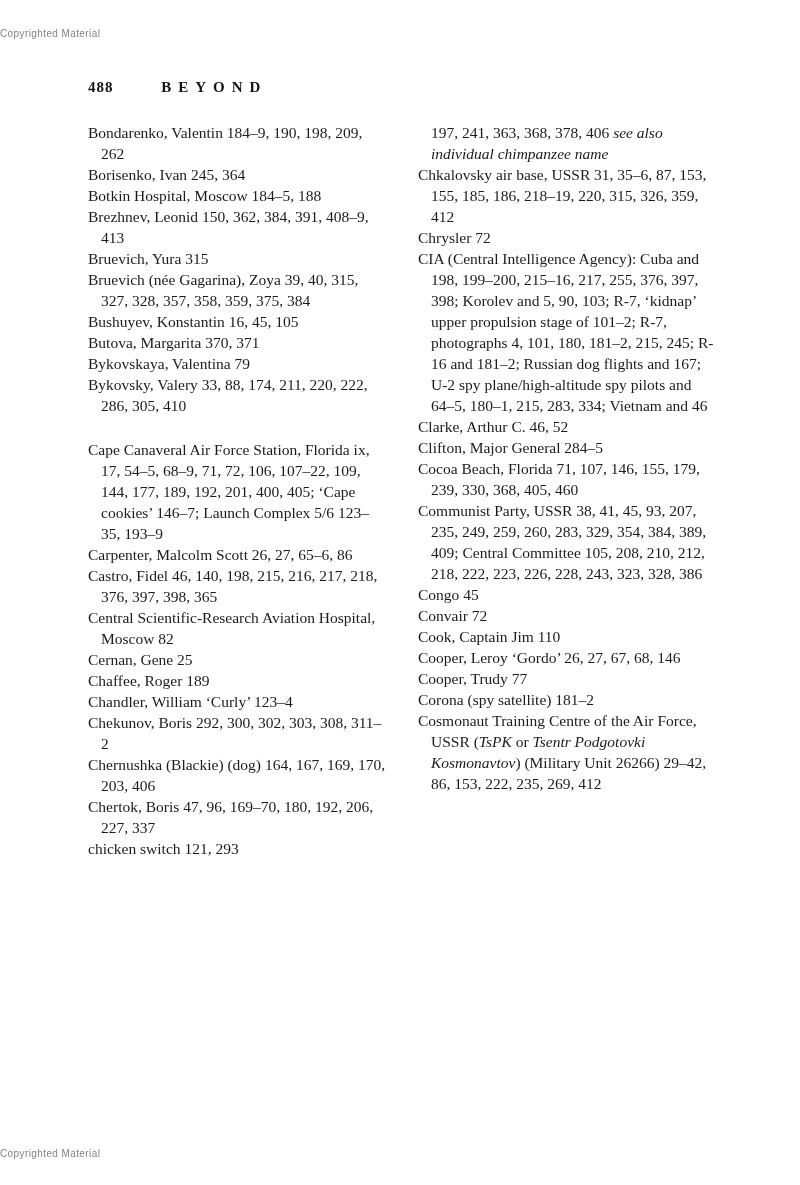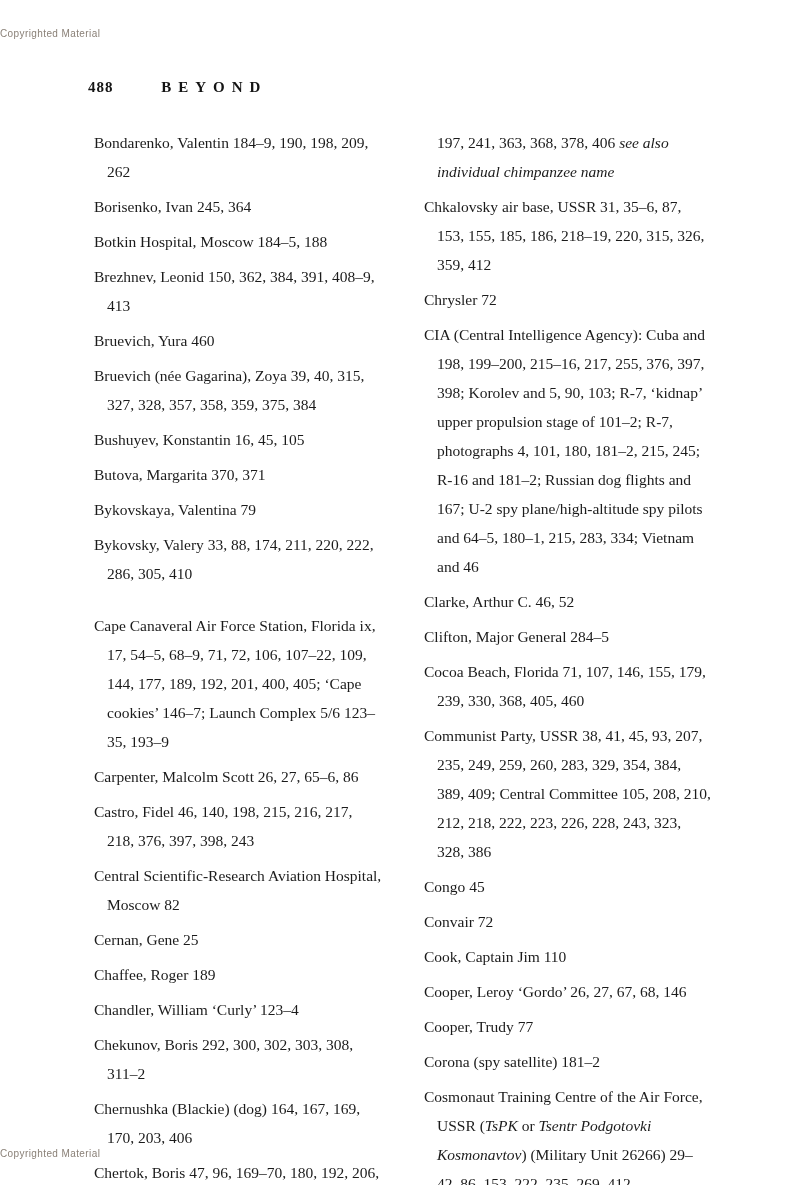--- a/index.html
+++ b/index.html
@@ -32,23 +32,23 @@
   .header .page-number { letter-spacing: 1px; }
   .header .running-head { margin-left: 44px; letter-spacing: 7px; }
   .columns {
     display: flex;
     gap: 30px;
     padding: 0 82px 0 88px;
     margin-top: 26px;
   }
   .column { flex: 1 1 0; min-width: 0; }
   .entry {
-    margin: 6px;
+    margin: 0;
     font-size: 15.5px;
-    line-height: 29px;
+    line-height: 21px;
     text-indent: -13px;
     padding-left: 13px;
     text-align: left;
   }
   .entry.continuation { text-indent: 0; }
   .entry.space-before { margin-top: 23px; }
   .italic { font-style: italic; }
 </style>
 </head>
 <body>
@@ -60,29 +60,29 @@
     <span class="page-number">488</span>
     <span class="running-head">BEYOND</span>
   </div>
 
   <div class="columns">
     <div class="column">
         <p class="entry"><span>Bondarenko, Valentin 184–9, 190, 198, 209, 262</span></p>
         <p class="entry"><span>Borisenko, Ivan 245, 364</span></p>
         <p class="entry"><span>Botkin Hospital, Moscow 184–5, 188</span></p>
         <p class="entry"><span>Brezhnev, Leonid 150, 362, 384, 391, 408–9, 413</span></p>
-        <p class="entry"><span>Bruevich, Yura 460</span></p>
+        <p class="entry"><span>Bruevich, Yura 315</span></p>
         <p class="entry"><span>Bruevich (née Gagarina), Zoya 39, 40, 315, 327, 328, 357, 358, 359, 375, 384</span></p>
         <p class="entry"><span>Bushuyev, Konstantin 16, 45, 105</span></p>
         <p class="entry"><span>Butova, Margarita 370, 371</span></p>
         <p class="entry"><span>Bykovskaya, Valentina 79</span></p>
         <p class="entry"><span>Bykovsky, Valery 33, 88, 174, 211, 220, 222, 286, 305, 410</span></p>
         <p class="entry space-before"><span>Cape Canaveral Air Force Station, Florida ix, 17, 54–5, 68–9, 71, 72, 106, 107–22, 109, 144, 177, 189, 192, 201, 400, 405; ‘Cape cookies’ 146–7; Launch Complex 5/6 123–35, 193–9</span></p>
         <p class="entry"><span>Carpenter, Malcolm Scott 26, 27, 65–6, 86</span></p>
-        <p class="entry"><span>Castro, Fidel 46, 140, 198, 215, 216, 217, 218, 376, 397, 398, 243</span></p>
+        <p class="entry"><span>Castro, Fidel 46, 140, 198, 215, 216, 217, 218, 376, 397, 398, 365</span></p>
         <p class="entry"><span>Central Scientific-Research Aviation Hospital, Moscow 82</span></p>
         <p class="entry"><span>Cernan, Gene 25</span></p>
         <p class="entry"><span>Chaffee, Roger 189</span></p>
         <p class="entry"><span>Chandler, William ‘Curly’ 123–4</span></p>
         <p class="entry"><span>Chekunov, Boris 292, 300, 302, 303, 308, 311–2</span></p>
         <p class="entry"><span>Chernushka (Blackie) (dog) 164, 167, 169, 170, 203, 406</span></p>
         <p class="entry"><span>Chertok, Boris 47, 96, 169–70, 180, 192, 206, 227, 337</span></p>
         <p class="entry"><span>chicken switch 121, 293</span></p>
       </div>
     <div class="column">

